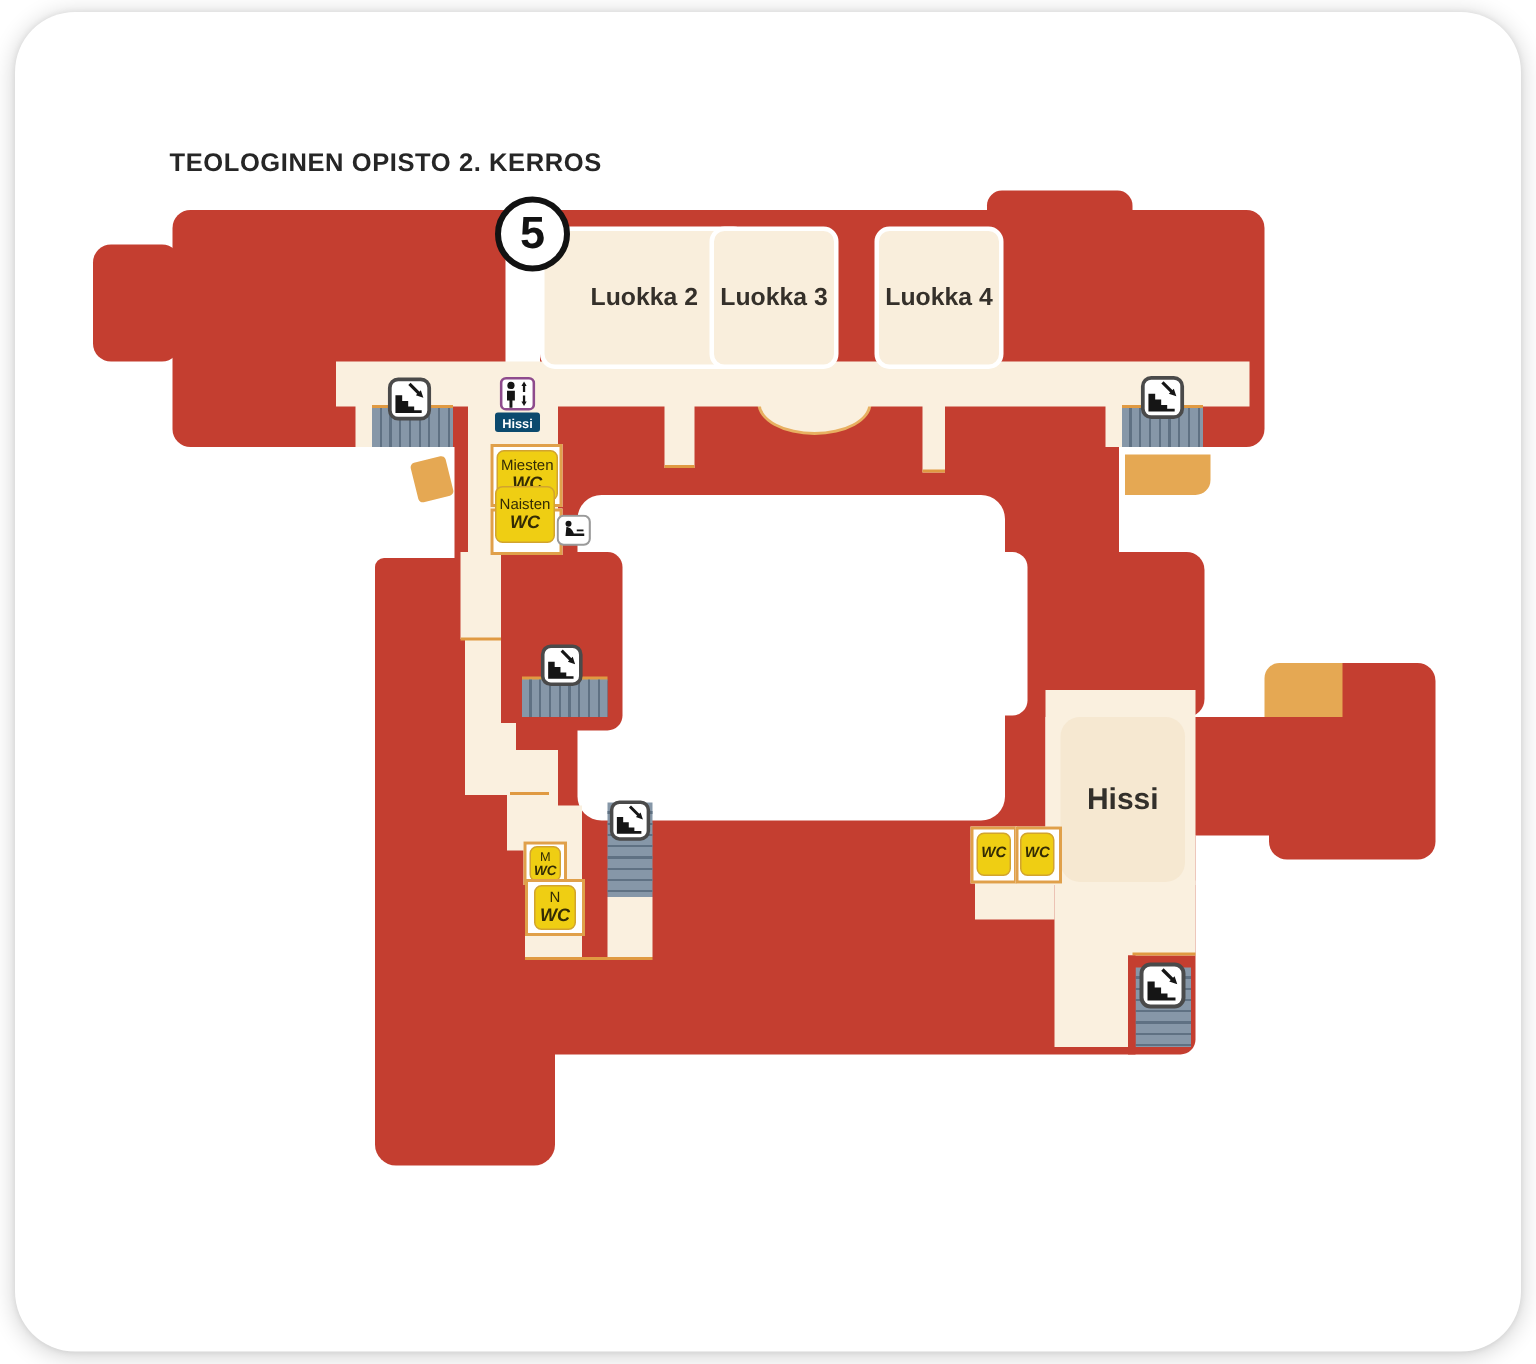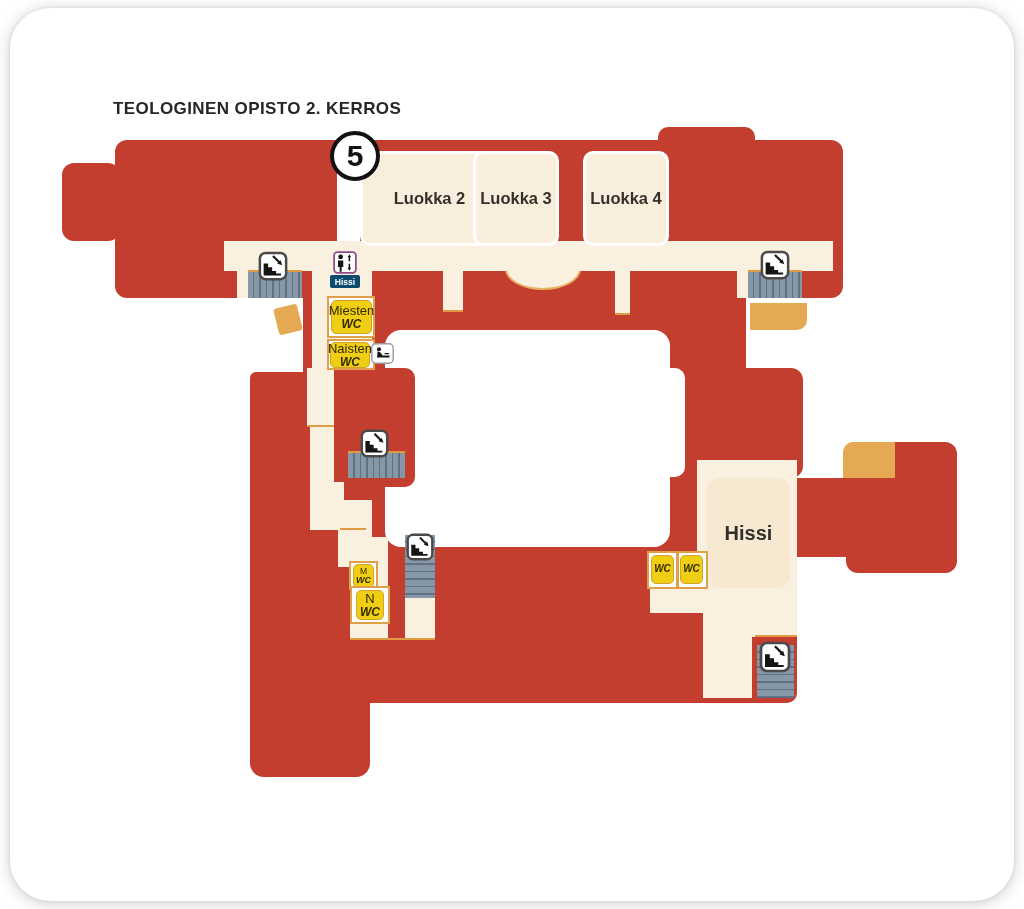--- a/index.html
+++ b/index.html
@@ -23,21 +23,21 @@
   .hub{background:#F6E8D1;border-radius:13px;display:flex;align-items:center;justify-content:center;
        font-weight:700;font-size:20px;color:#33302B;}
   .badge{width:50px;height:50px;border-radius:50%;background:#fff;border:4px solid #121212;
          display:flex;align-items:center;justify-content:center;
          font-weight:700;font-size:30px;color:#121212;box-sizing:border-box;}
   .title{font-weight:700;font-size:17px;letter-spacing:.4px;color:#262626;white-space:nowrap;}
   .corridor-note{font-style:italic;font-size:15px;color:#4A4238;text-align:center;}
   .ysign{background:#EFCE13;border:1px solid #D2A42E;border-radius:5px;box-sizing:border-box;
          display:flex;flex-direction:column;align-items:center;justify-content:center;
          color:#332B05;line-height:1.02;text-align:center;}
-  .ysign .l1{font-size:13px;font-weight:400;}
+  .ysign .l1{font-size:10px;font-weight:400;}
   .ysign .l2{font-size:12px;font-weight:700;font-style:italic;}
   .ysign.small .l1{font-size:8.5px;}
   .ysign.small .l2{font-size:9px;}
   .stall{background:#fff;border:2px solid #E0A04A;box-sizing:border-box;}
   .hissi-label{background:#0c4a6e;color:#fff;font-size:8.5px;font-weight:700;border-radius:2px;
                display:flex;align-items:center;justify-content:center;}
   .stair-icon{position:absolute;}
 </style>
 </head>
 <body>
@@ -171,21 +171,21 @@
   <div class="abs hissi-label" style="left:330px;top:275px;width:30px;height:13px;">
       <span>Hissi</span>
     </div>
 
   <div class="abs stall" style="left:327px;top:296px;width:48px;height:42px;"></div>
   <div class="abs ysign" style="left:331px;top:300px;width:41px;height:34px;">
     <span class="l1">Miesten</span>
     <span class="l2">WC</span>
   </div>
   <div class="abs stall" style="left:327px;top:339px;width:48px;height:31px;"></div>
-  <div class="abs ysign" style="left:330px;top:342px;width:40px;height:26px;">
+  <div class="abs ysign" style="left:330px;top:324px;width:40px;height:38px;">
     <span class="l1">Naisten</span>
     <span class="l2">WC</span>
   </div>
   <svg class="abs" style="left:371px;top:343px;" width="23" height="21" viewBox="0 0 23 21">
       <rect x="0.8" y="0.8" width="21.4" height="19.4" rx="4" fill="#fff" stroke="#9a9a9a" stroke-width="1.4"></rect>
       <circle cx="8" cy="6.2" r="2" fill="#151515"></circle>
       <path d="M6.6 8.2 q3.4 .6 4.6 3.6 l.3 .8 h7 v1.8 H6 Z" fill="#151515"></path>
       <rect x="13.5" y="10" width="4.5" height="1.2" fill="#151515"></rect>
     </svg>
 

